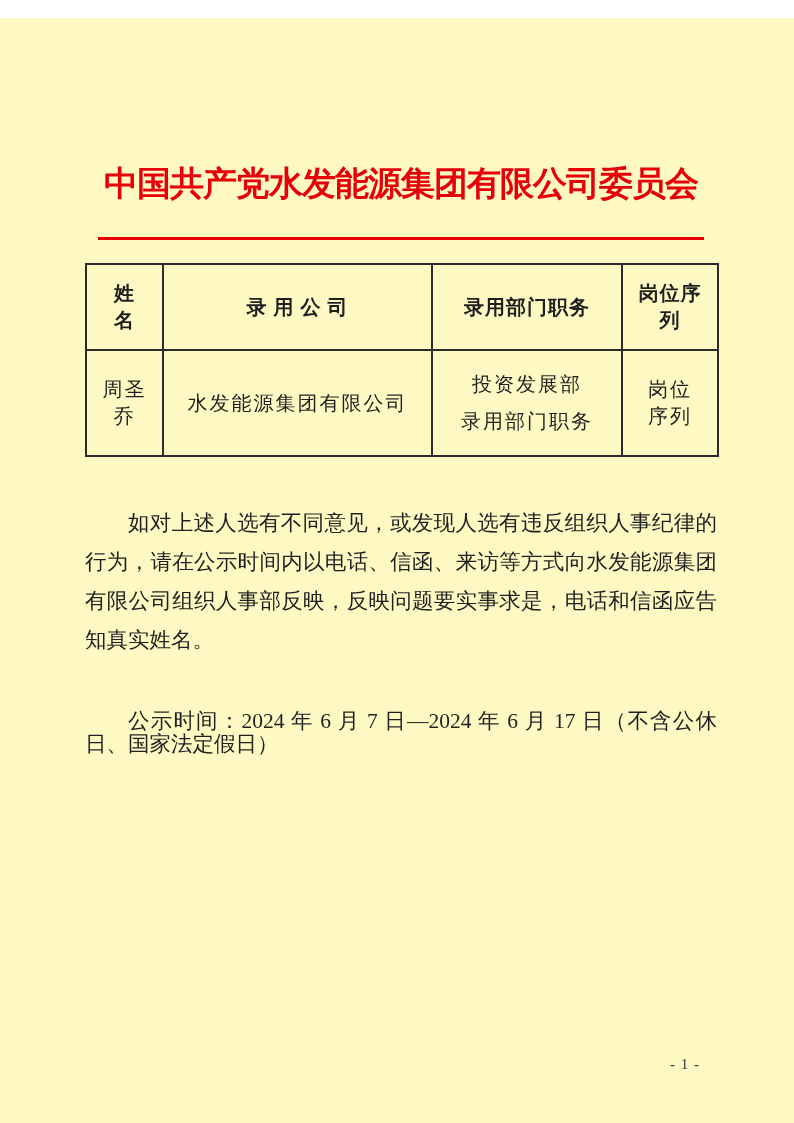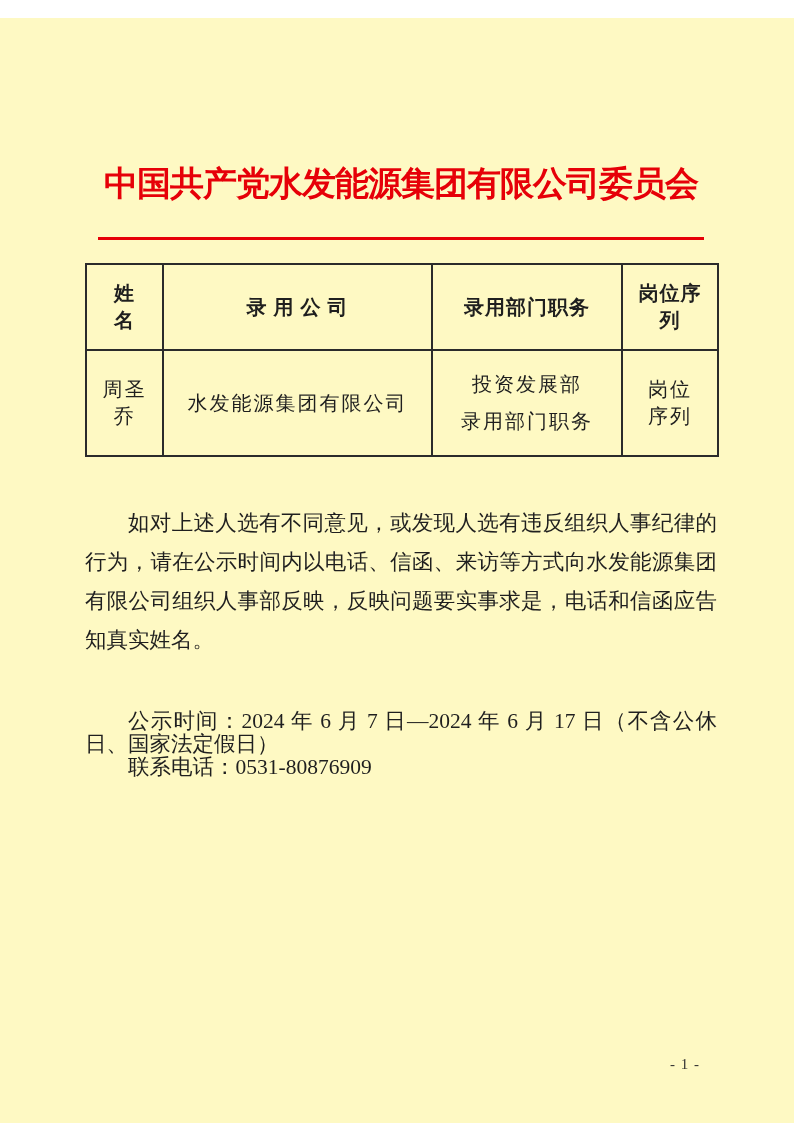--- a/index.html
+++ b/index.html
@@ -128,19 +128,18 @@
           </td>
           <td>岗位序列</td>
         </tr>
       </tbody>
     </table>
 
     <p class="para feedback-para">如对上述人选有不同意见，或发现人选有违反组织人事纪律的行为，请在公示时间内以电话、信函、来访等方式向水发能源集团有限公司组织人事部反映，反映问题要实事求是，电话和信函应告知真实姓名。</p>
 
     <div class="footer-block">
       <p class="para">公示时间：2024 年 6 月 7 日—2024 年 6 月 17 日（不含公休日、国家法定假日）</p>
-      <p class="para">联系电话：0531-80876909</p>
     </div>
 
   </div>
 
   <div class="page-number">- 1 -</div>
 </div>
 
 </body></html>

